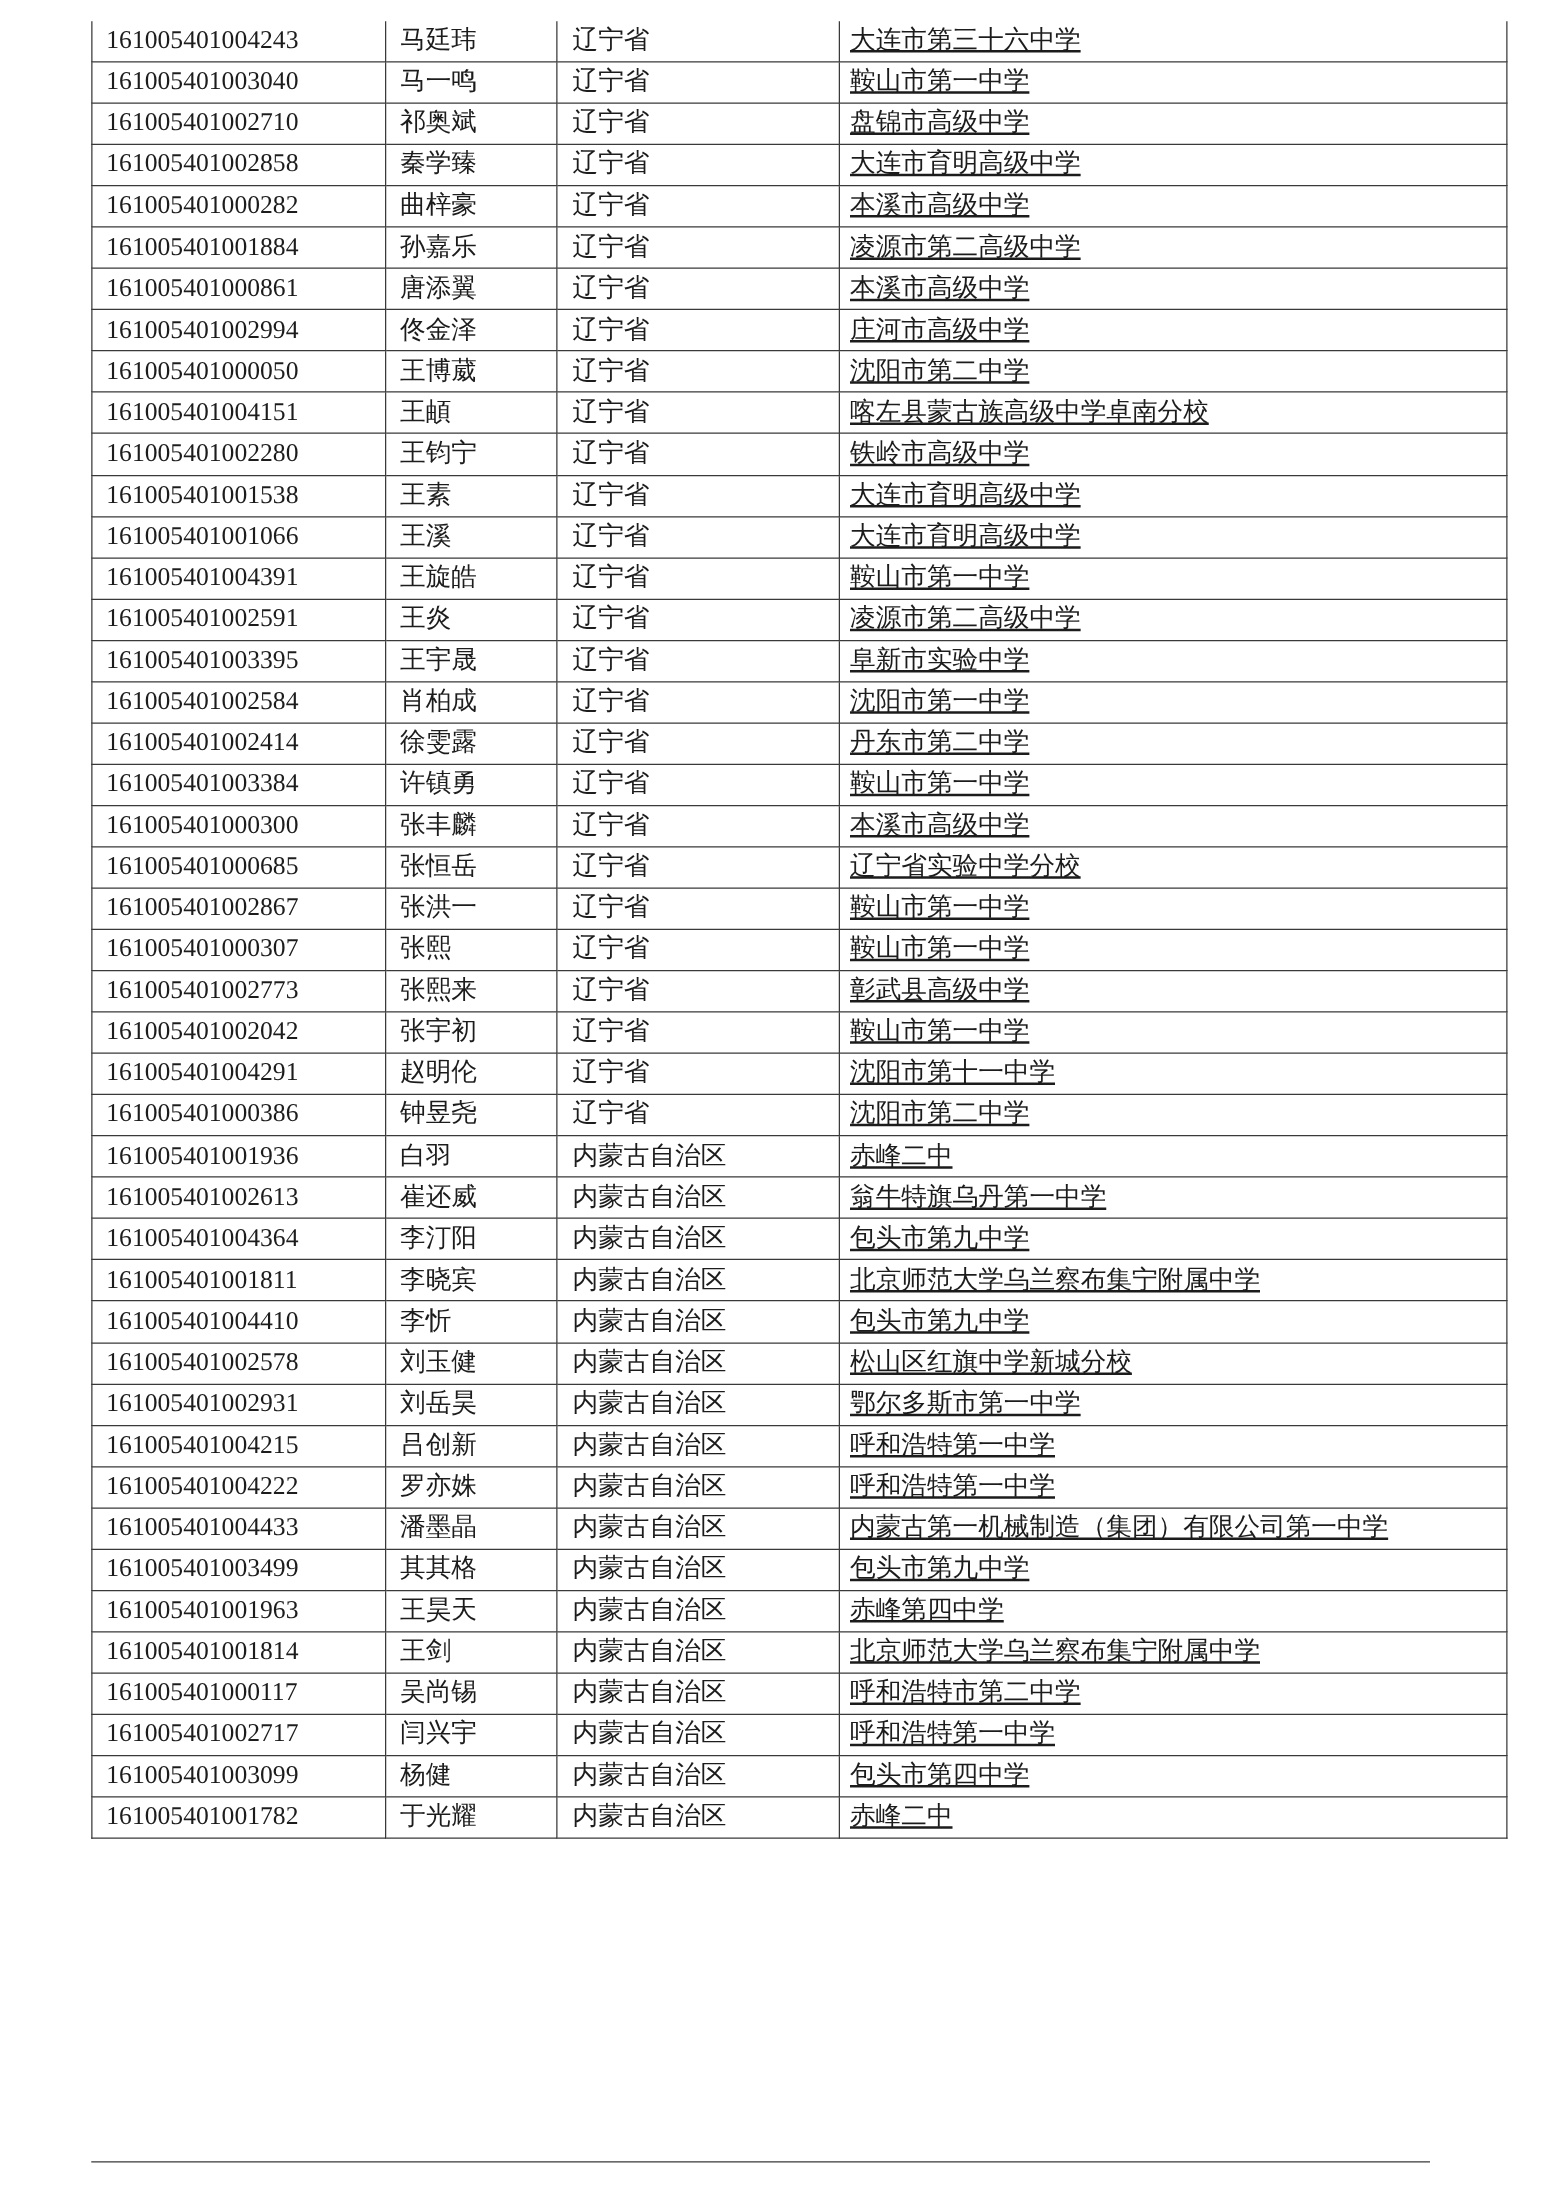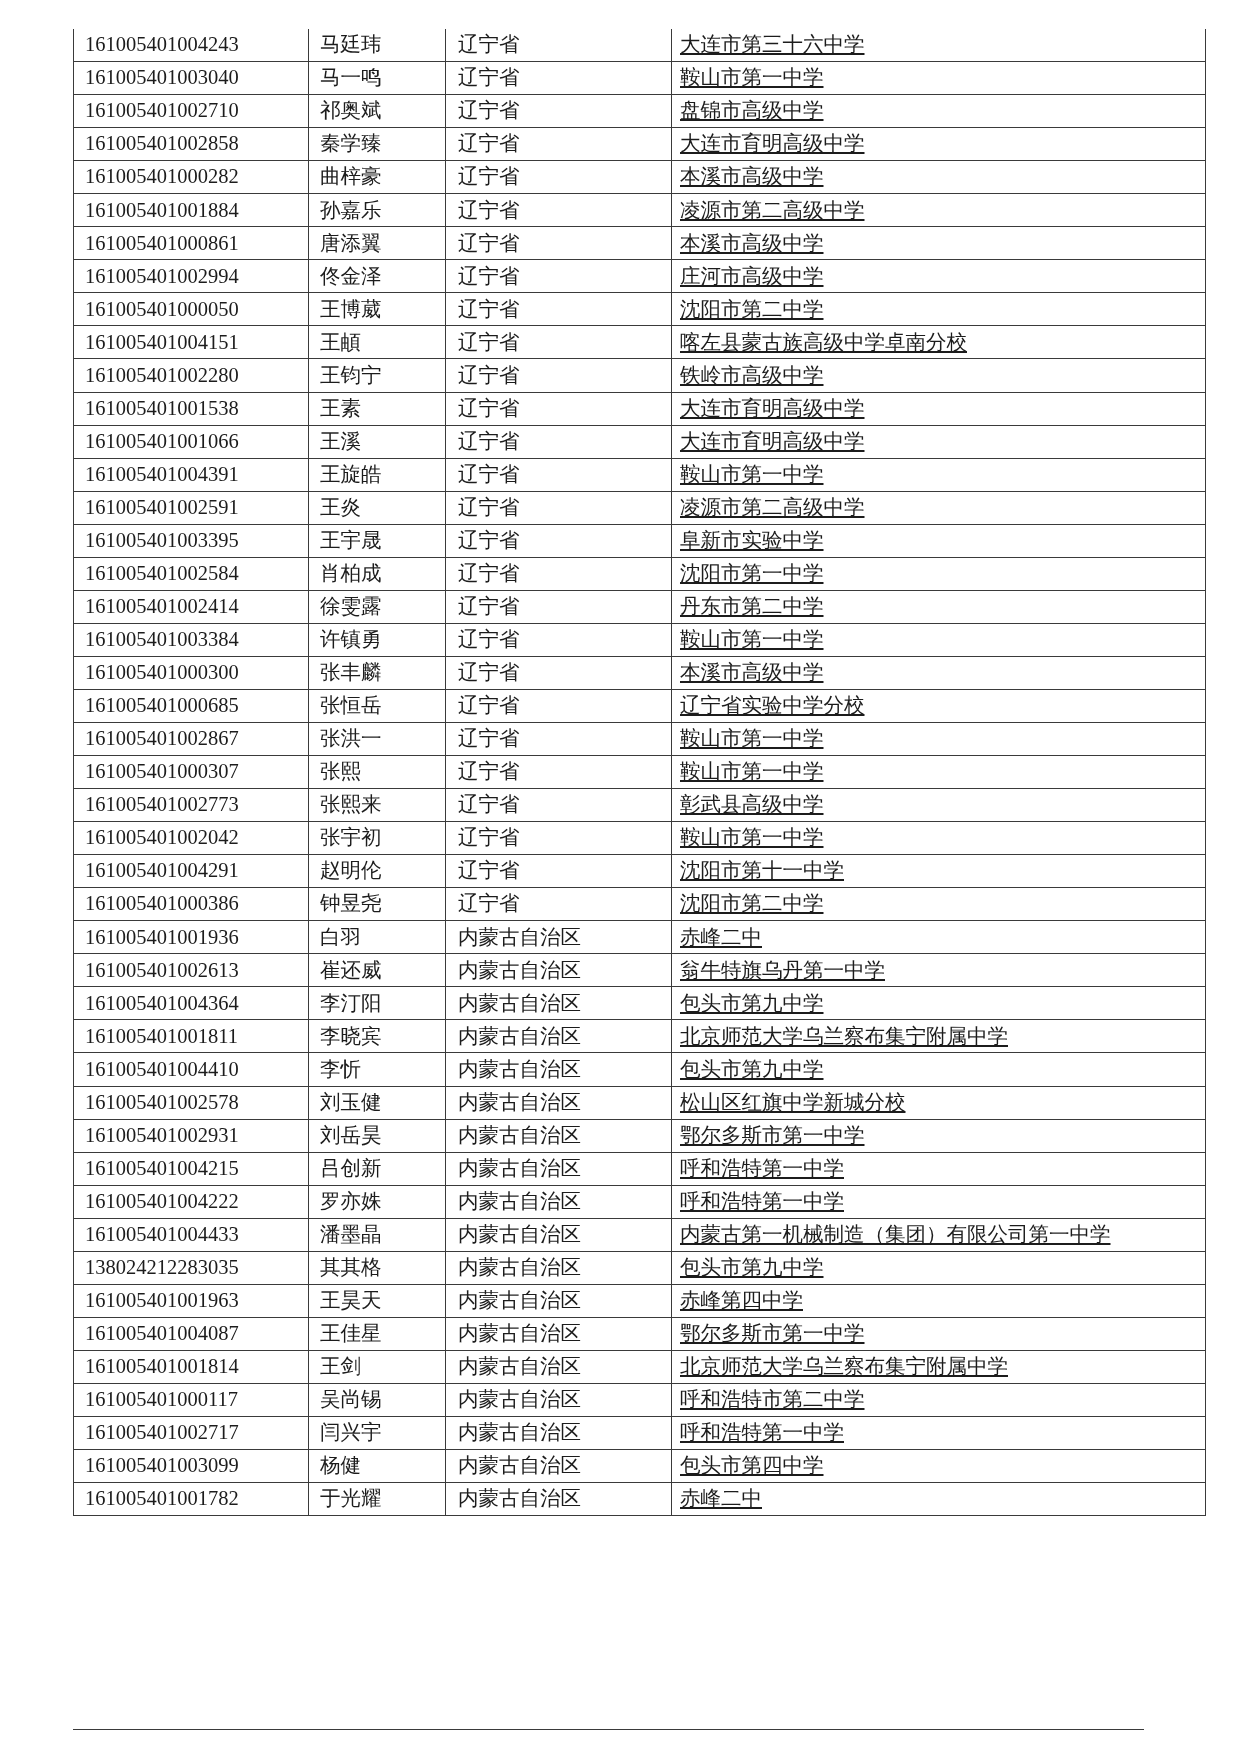--- a/index.html
+++ b/index.html
@@ -16,21 +16,20 @@
     overflow:hidden;
     font-family:"Liberation Serif","DejaVu Serif",serif;
   }
   table.roster{
     position:absolute;
     left:73px;
     top:17px;
     width:1070px;
     border-collapse:collapse;
     table-layout:fixed;
-    margin-top:12px;
   }
   table.roster td{
     border:1.4px solid var(--border);
     height:32.05px;
     font-size:20.5px;
     color:var(--text);
     padding:0 4px 0 11px;
     white-space:nowrap;
     overflow:hidden;
     vertical-align:middle;
@@ -272,36 +271,30 @@
           <td class="col2">内蒙古自治区</td>
           <td class="col3">呼和浩特第一中学</td>
         </tr>
         <tr>
           <td class="col0">161005401004433</td>
           <td class="col1">潘墨晶</td>
           <td class="col2">内蒙古自治区</td>
           <td class="col3">内蒙古第一机械制造（集团）有限公司第一中学</td>
         </tr>
         <tr>
-          <td class="col0">138024212283035</td>
+          <td class="col0">161005401003499</td>
           <td class="col1">其其格</td>
           <td class="col2">内蒙古自治区</td>
           <td class="col3">包头市第九中学</td>
         </tr>
         <tr>
           <td class="col0">161005401001963</td>
           <td class="col1">王昊天</td>
           <td class="col2">内蒙古自治区</td>
           <td class="col3">赤峰第四中学</td>
-        </tr>
-        <tr>
-          <td class="col0">161005401004087</td>
-          <td class="col1">王佳星</td>
-          <td class="col2">内蒙古自治区</td>
-          <td class="col3">鄂尔多斯市第一中学</td>
         </tr>
         <tr>
           <td class="col0">161005401001814</td>
           <td class="col1">王剑</td>
           <td class="col2">内蒙古自治区</td>
           <td class="col3">北京师范大学乌兰察布集宁附属中学</td>
         </tr>
         <tr>
           <td class="col0">161005401000117</td>
           <td class="col1">吴尚锡</td>

